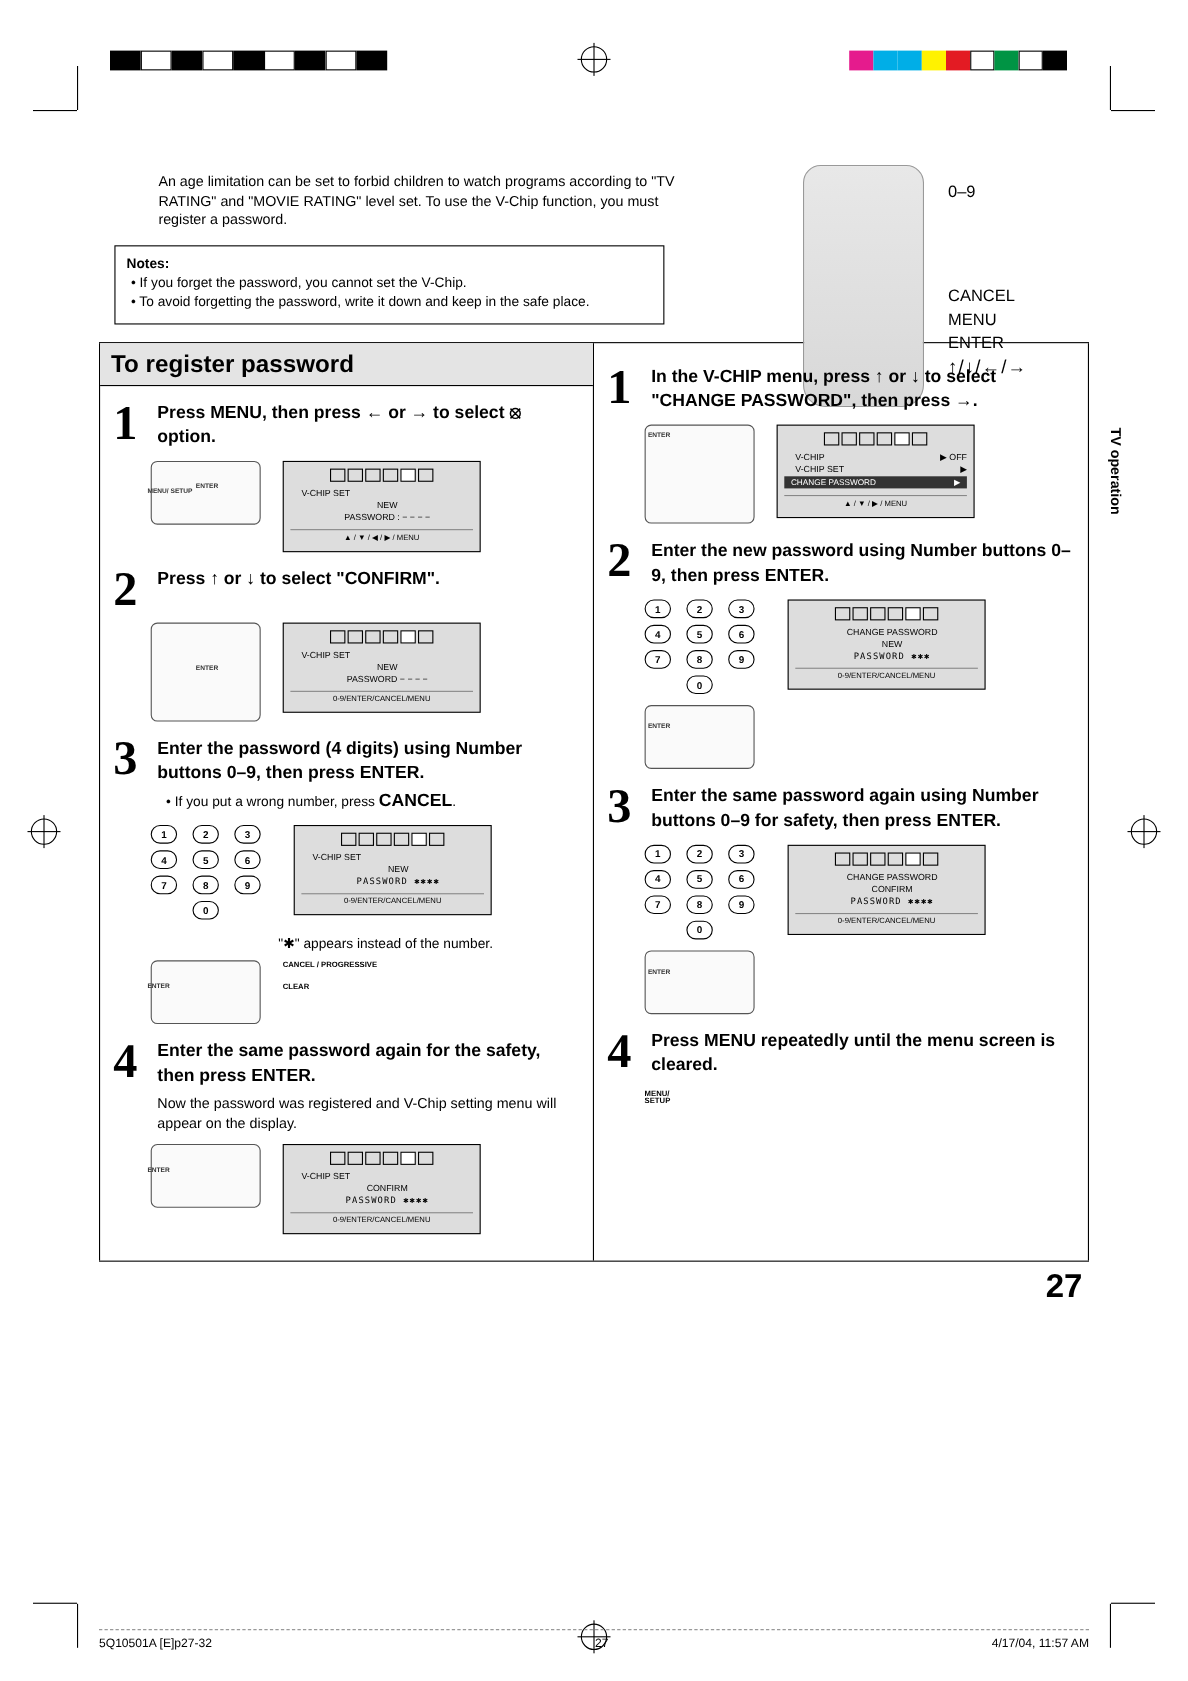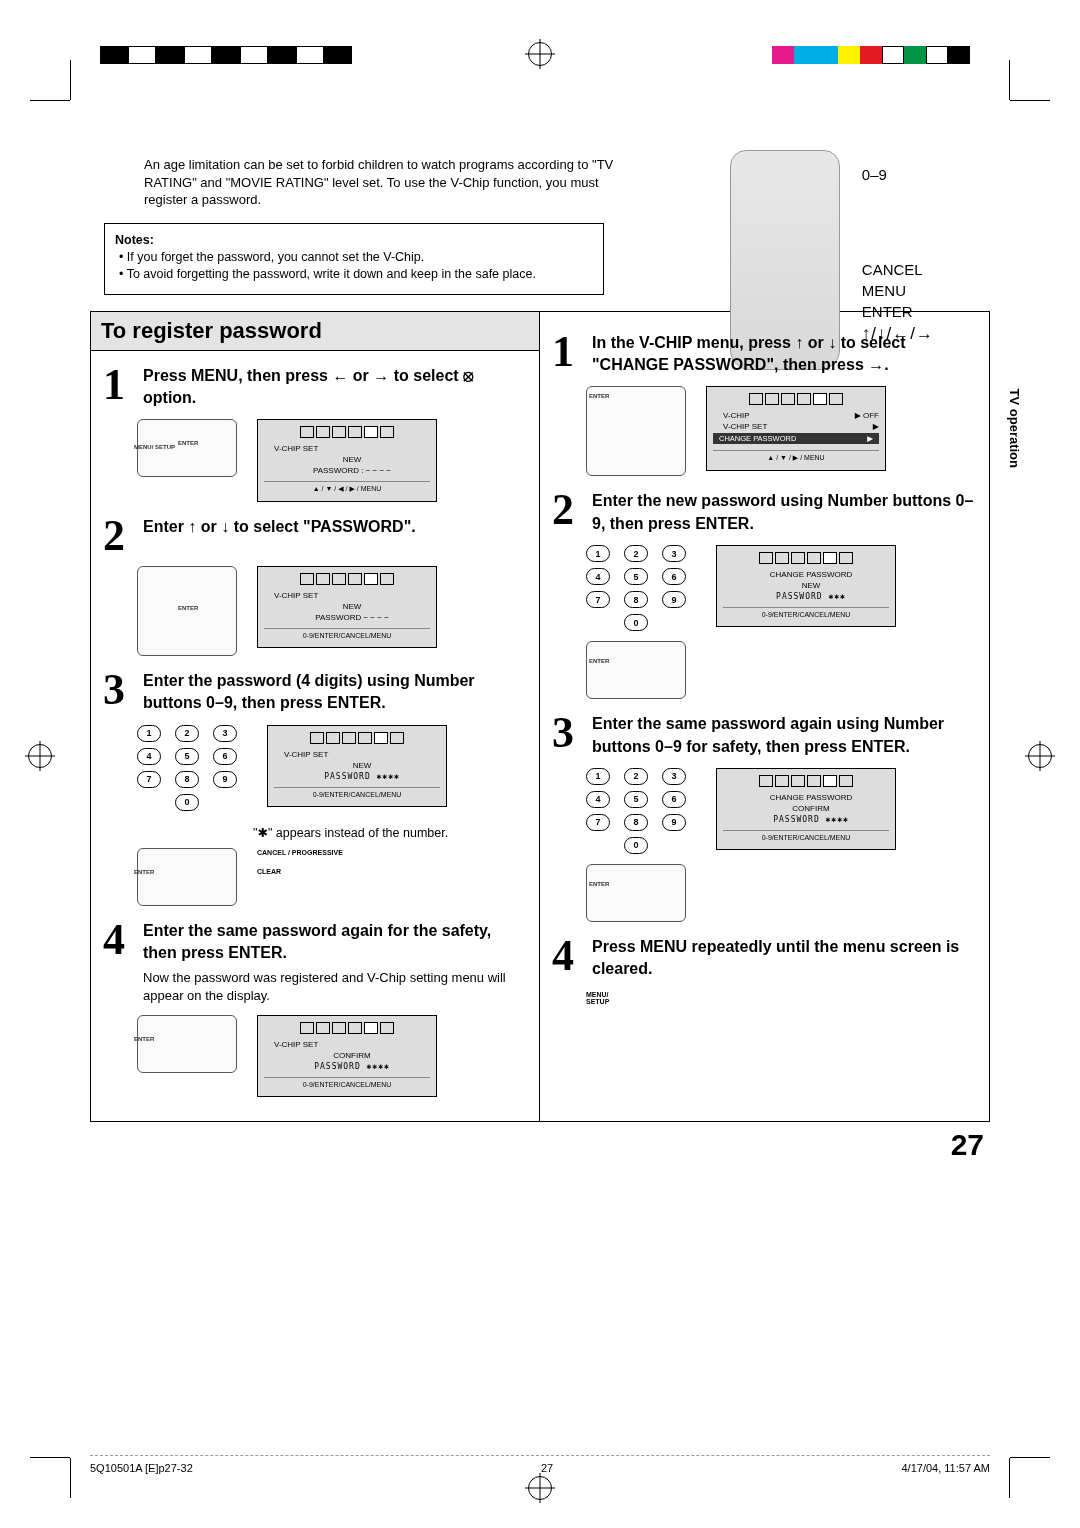--- a/index.html
+++ b/index.html
@@ -159,21 +159,21 @@
   .page-num {
     position:absolute;
     bottom: -40px;
     right: 6px;
     font-size: 30px;
     font-weight: bold;
   }
 
   .imprint {
     position:absolute;
-    bottom: 54px;
+    bottom: 28px;
     left: 90px;
     width: 900px;
     display:flex;
     justify-content:space-between;
     font-size:11px;
     color:#000;
     border-top:1px dashed #999;
     padding-top:6px;
   }
   .btn-label-sm { position:absolute; font-size:6px; font-weight:bold; color:#333; text-align:center;}
@@ -268,21 +268,21 @@
             </div>
           <div class="line">V-CHIP SET</div>
           <div class="line" style="text-align:center">NEW</div>
           <div class="line" style="text-align:center">PASSWORD    : − − − −</div>
           <div class="footer">▲ / ▼ / ◀ / ▶ / MENU</div>
         </div>
       </div>
 
       <div class="step">
         <div class="step-num">2</div>
-        <div class="step-body"><b>Enter ↑ or ↓ to select "PASSWORD".</b></div>
+        <div class="step-body"><b>Press ↑ or ↓ to select "CONFIRM".</b></div>
       </div>
       <div class="figrow">
         <div class="remote-frag tall">
            <span class="btn-label-sm" style="left:40px; top:38px;">ENTER</span>
         </div>
         <div class="osd">
           <div class="tabs">
               <span></span>
               <span></span>
               <span></span>
@@ -294,20 +294,21 @@
           <div class="line" style="text-align:center">NEW</div>
           <div class="line" style="text-align:center">PASSWORD    − − − −</div>
           <div class="footer">0-9/ENTER/CANCEL/MENU</div>
         </div>
       </div>
 
       <div class="step">
         <div class="step-num">3</div>
         <div class="step-body">
           <b>Enter the password (4 digits) using Number buttons 0–9, then press ENTER.</b>
+          <div class="sub"><span>If you put a wrong number, press</span> <b>CANCEL</b>.</div>
         </div>
       </div>
       <div class="figrow">
         <div>
           <div class="numpad">
             <span>1</span>
             <span>2</span>
             <span>3</span>
             <span>4</span>
             <span>5</span>

